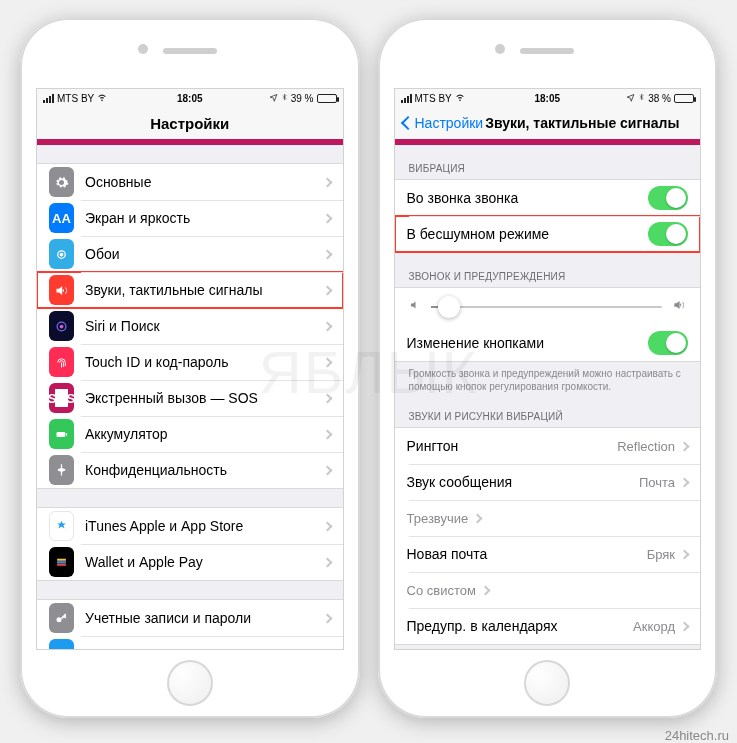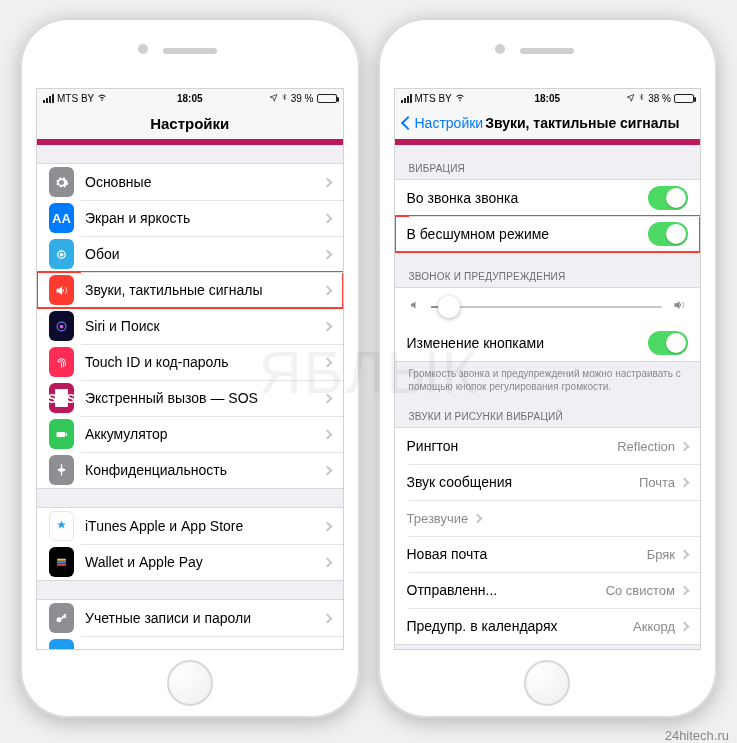--- a/index.html
+++ b/index.html
@@ -537,21 +537,20 @@
               <div class="row noicon">
                 <span class="detail">Трезвучие</span>
                 <span class="chev"></span>
               </div>
               <div class="row noicon">
                 <span class="label">Новая почта</span>
                 <span class="detail">Бряк</span>
                 <span class="chev"></span>
               </div>
               <div class="row noicon">
-                <span class="label">Отправленн...</span>
                 <span class="detail">Со свистом</span>
                 <span class="chev"></span>
               </div>
               <div class="row noicon">
                 <span class="label">Предупр. в календарях</span>
                 <span class="detail">Аккорд</span>
                 <span class="chev"></span>
               </div>
             </div>
         </div>

